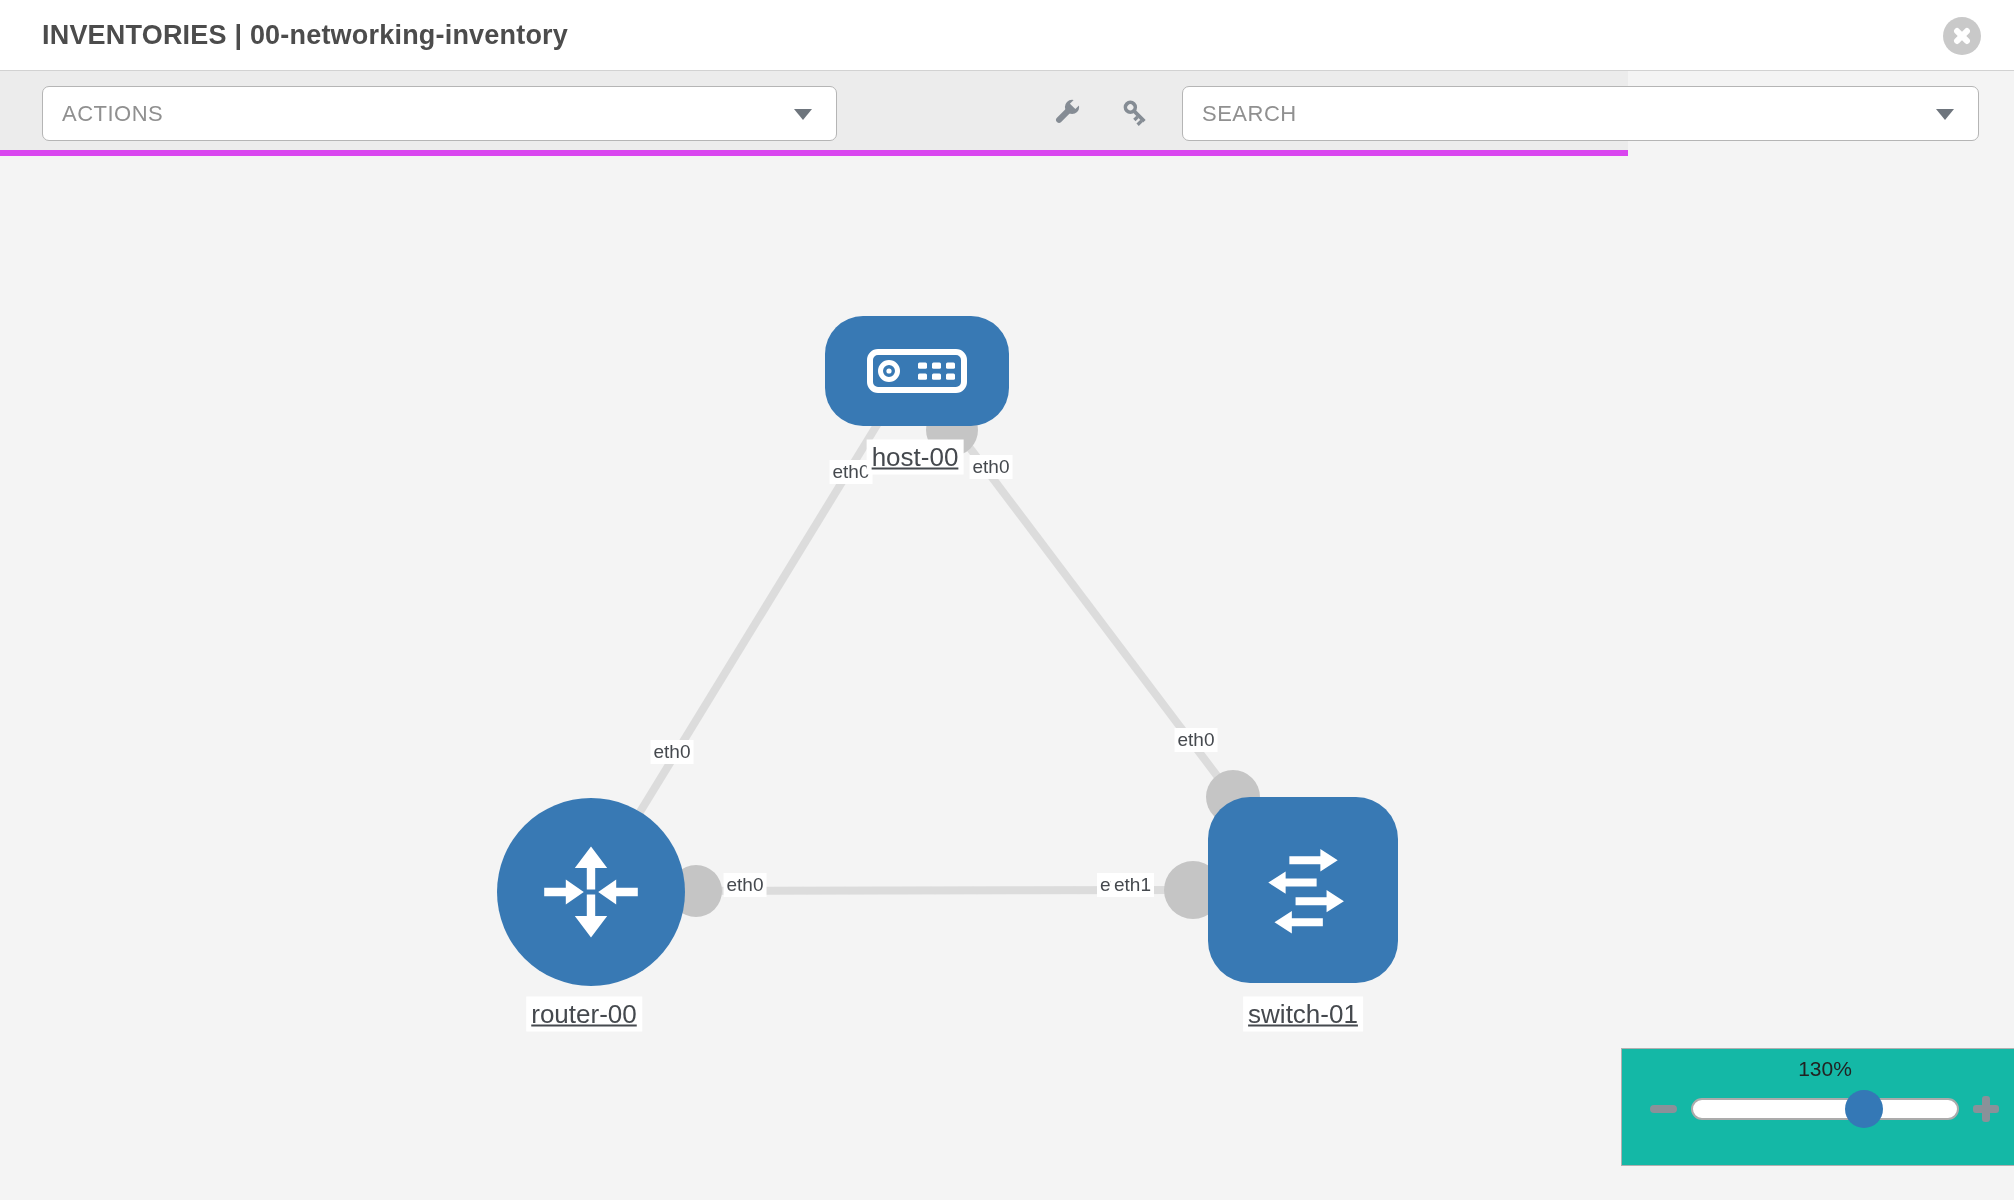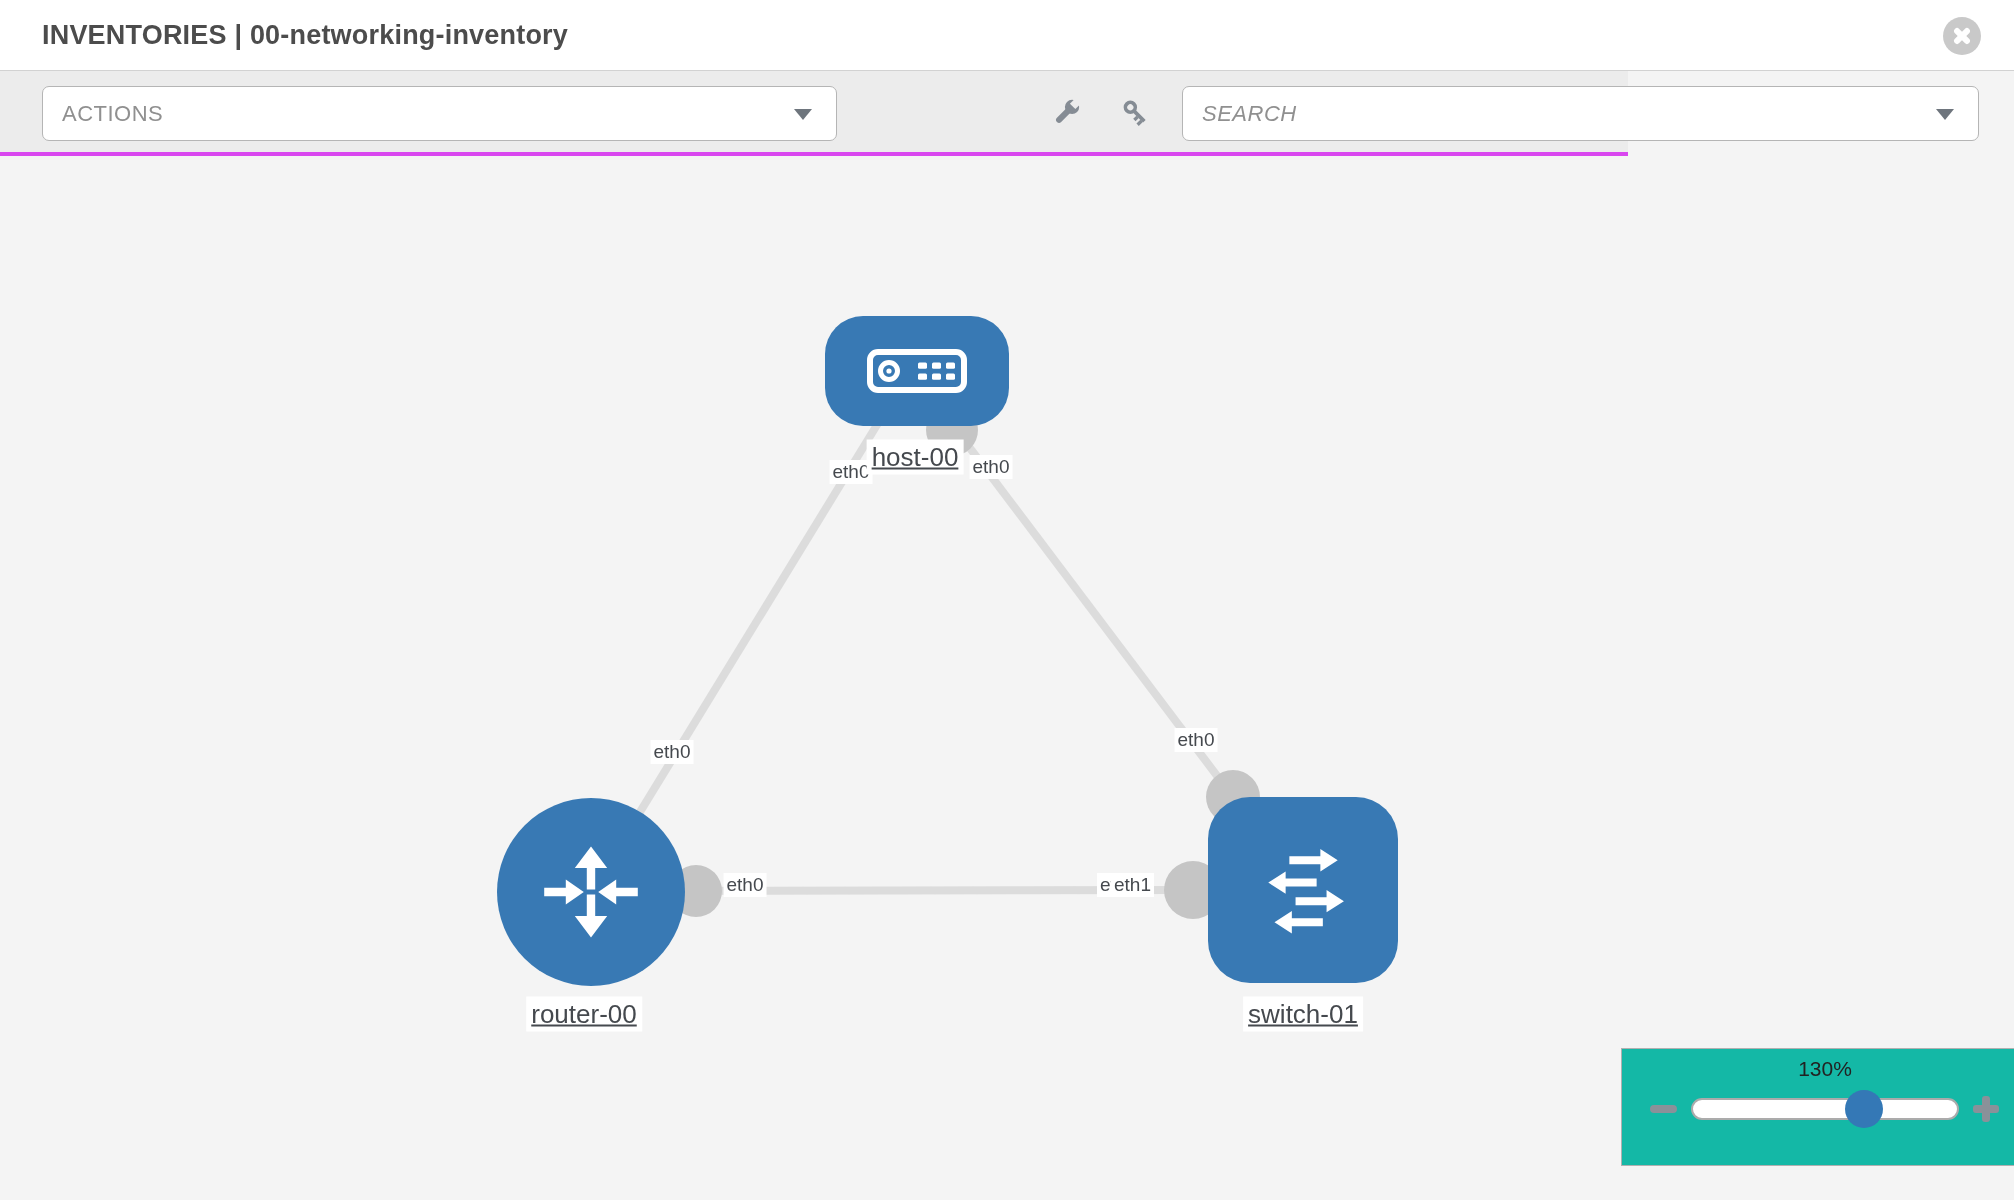--- a/index.html
+++ b/index.html
@@ -22,21 +22,21 @@
     background:#c9c9c9;cursor:pointer;
   }
   .close-btn .bar{
     position:absolute;left:9px;top:16px;width:20px;height:6px;border-radius:3px;background:#ffffff;
   }
   .close-btn .bar.b1{transform:rotate(45deg);}
   .close-btn .bar.b2{transform:rotate(-45deg);}
   
   .toolbar{
     position:absolute;left:0;top:71px;width:1628px;height:85px;
-    background:#ececec;border-bottom:4px solid #d946ef;box-sizing:border-box;
+    background:#ececec;border-bottom:6px solid #d946ef;box-sizing:border-box;
   }
   .select-box{
     position:absolute;top:15px;height:55px;background:#ffffff;
     border:1px solid #b5b5b5;border-radius:7px;box-sizing:border-box;
   }
   .select-box .select-text{
     position:absolute;left:19px;top:0;line-height:53px;font-size:22px;color:#909090;letter-spacing:0.5px;
   }
   .caret{
     position:absolute;right:24px;top:22px;width:0;height:0;
@@ -109,21 +109,21 @@
 
   <svg class="tool-icon" style="left:1120px;" viewBox="0 0 30 30">
     <g transform="rotate(-45 15 15)">
       <circle cx="15" cy="7.5" r="4.6" fill="none" stroke="#858c94" stroke-width="3.4"></circle>
       <rect x="13.3" y="11.5" width="3.5" height="14.5" fill="#858c94"></rect>
       <rect x="9.3" y="17" width="4.2" height="3.1" fill="#858c94"></rect>
       <rect x="8.3" y="22.3" width="5.2" height="3.1" fill="#858c94"></rect>
     </g>
   </svg>
 
-  <div class="select-box" style="left:1182px;width:797px;font-style:italic;">
+  <div class="select-box" style="left:1182px;width:797px;">
     <span class="select-text">SEARCH</span>
     <span class="caret"></span>
   </div>
 </div>
 
 <div class="diagram">
 
   <svg class="wires" width="2014" height="1044">
 
     <line x1="880" y1="264" x2="591" y2="736" stroke="#dcdcdc" stroke-width="8"></line>

